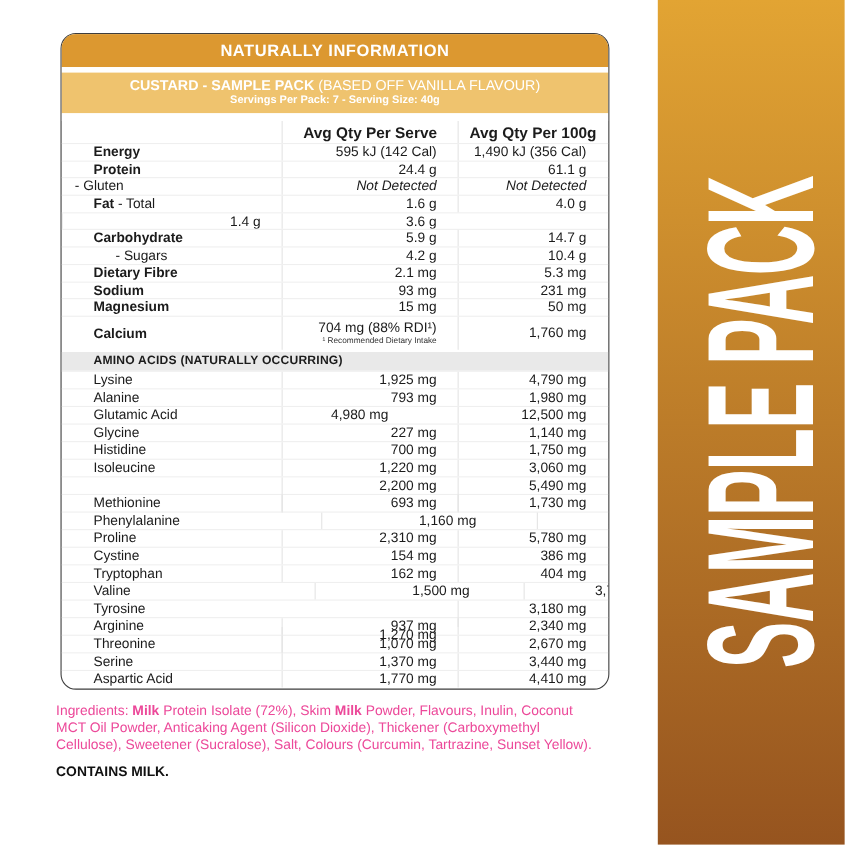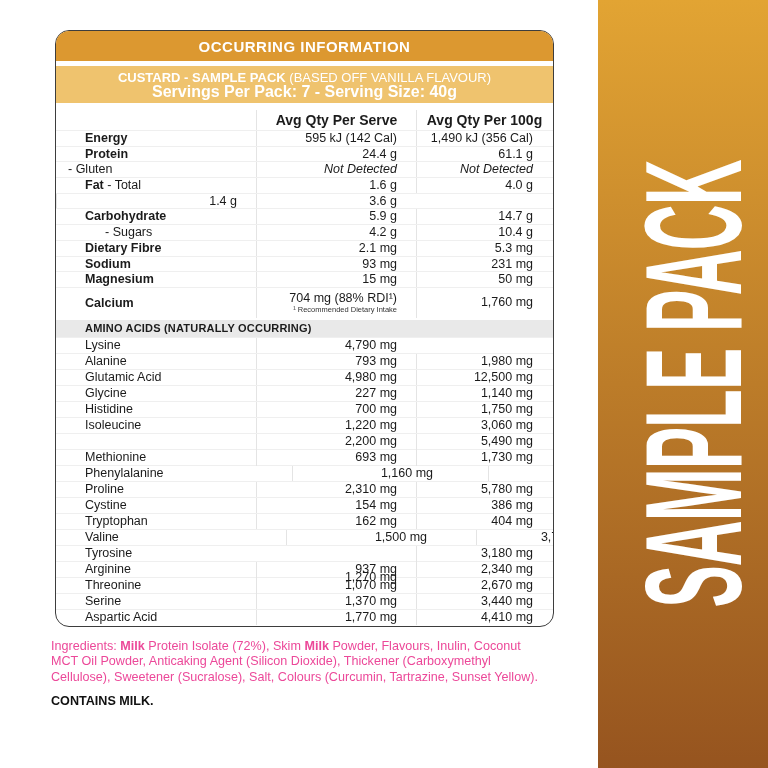--- a/index.html
+++ b/index.html
@@ -38,21 +38,21 @@
     border:1.5px solid var(--card-border);border-radius:14px;background:#fff;overflow:hidden;
   }
   .title-bar{
     height:30px;line-height:31px;background:var(--header-orange);
     color:#fff;font-weight:700;font-size:15px;letter-spacing:.5px;text-align:center;
   }
   .gap5{height:5px;background:#fff;}
   .sub-bar{height:37px;background:var(--sub-orange);color:#fff;text-align:center;}
   .sub1{font-size:13px;padding-top:4px;line-height:15px;font-weight:700;}
   .sub1 .rest{font-weight:400;}
-  .sub2{font-size:16px;font-weight:700;line-height:13px;}
+  .sub2{font-size:10px;font-weight:700;line-height:13px;}
   .gap7{height:7px;background:#fff;}
 
   .grid{display:grid;grid-template-columns:200px 160px 136px;}
   .thead{height:20px;font-weight:700;font-size:14px;align-items:center;}
   .thead .c{text-align:center;line-height:20px;}
   .thead .c.v{border-left:1px solid var(--col-line);height:100%;}
 
   .row{height:15.7px;font-size:12.5px;border-top:1px solid var(--row-line);}
   .row .cell{line-height:14.7px;overflow:hidden;white-space:nowrap;}
   .row .label{padding-left:29px;}
@@ -80,21 +80,21 @@
   .ingredients strong{font-weight:700;}
   .contains{
     position:absolute;left:51px;top:694px;font-size:12.6px;font-weight:700;color:#111;
   }
 </style>
 </head>
 <body>
 
 <div class="card">
   <div class="title-bar">
-    <span>OCCURRING INFORMATION</span>
+    <span>NATURALLY INFORMATION</span>
   </div>
   <div class="gap5"></div>
   <div class="sub-bar">
     <div class="sub1"><span>CUSTARD - SAMPLE PACK</span><span class="rest"> (BASED OFF VANILLA FLAVOUR)</span></div>
     <div class="sub2">Servings Per Pack: 7 - Serving Size: 40g</div>
   </div>
   <div class="gap7"></div>
 
   <div class="grid thead">
     <div class="c"></div>
@@ -162,30 +162,31 @@
           <div>1,760 mg</div>
         </div>
       </div>
     </div>
 
   <div class="section-bar">AMINO ACIDS (NATURALLY OCCURRING)</div>
 
   <div id="amino-rows">
       <div class="grid row" style="height: 16px;">
         <div class="cell label main" style="line-height: 15px;">Lysine</div>
+        <div class="cell val" style="line-height: 15px;">1,925 mg</div>
         <div class="cell val" style="line-height: 15px;">4,790 mg</div>
       </div>
       <div class="grid row" style="height: 16px;">
         <div class="cell label main" style="line-height: 15px;">Alanine</div>
         <div class="cell val" style="line-height: 15px;">793 mg</div>
         <div class="cell val" style="line-height: 15px;">1,980 mg</div>
       </div>
       <div class="grid row" style="height: 16px;">
         <div class="cell label main" style="line-height: 15px;">Glutamic Acid</div>
-        <div class="cell val" style="line-height: 15px;">4,980 mg</div>
+        <div class="cell val" style="line-height: 15px; text-align: center;">4,980 mg</div>
         <div class="cell val" style="line-height: 15px;">12,500 mg</div>
       </div>
       <div class="grid row" style="height: 16px;">
         <div class="cell label main" style="line-height: 15px;">Glycine</div>
         <div class="cell val" style="line-height: 15px;">227 mg</div>
         <div class="cell val" style="line-height: 15px;">1,140 mg</div>
       </div>
       <div class="grid row" style="height: 16px;">
         <div class="cell label main" style="line-height: 15px;">Histidine</div>
         <div class="cell val" style="line-height: 15px;">700 mg</div>

